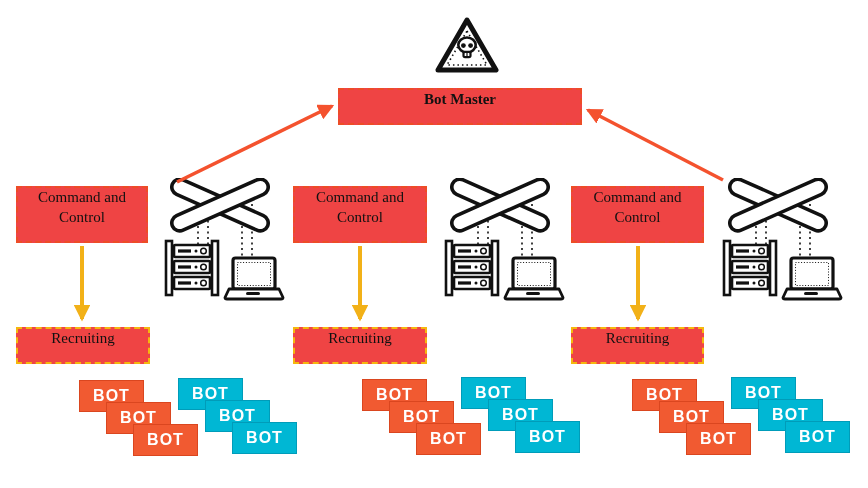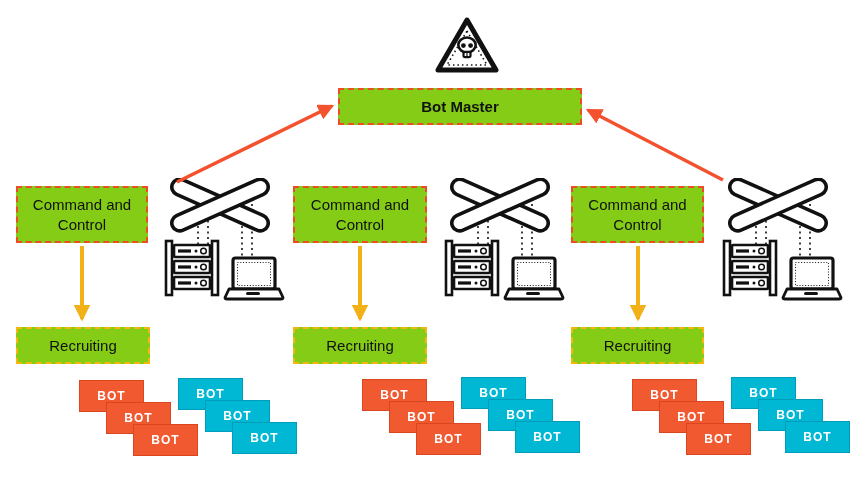--- a/index.html
+++ b/index.html
@@ -1,29 +1,29 @@
 <!DOCTYPE html>
 <html><head>
 <meta charset="utf-8">
 <style>
   html,body{margin:0;padding:0;background:#fff;}
   .canvas{position:relative;width:868px;height:488px;background:#ffffff;overflow:hidden;
           font-family:"Liberation Sans","DejaVu Sans",sans-serif;color:#111;}
-  .box{position:absolute;background:#84cc16;display:flex;align-items:center;justify-content:center;
-       text-align:center;font-size:15px;line-height:1.3;box-sizing:border-box;z-index:2;}
+  .box{position:absolute;background:#ef4444;display:flex;justify-content:center;
+       text-align:center;font-size:15px;line-height:1.3;box-sizing:border-box;z-index:2;font-family:Liberation Serif, serif;}
   .box.red{border:2px dashed #ED4D26;}
   .box.yellow{border:2px dashed #F5B70E;}
   .bot-master{font-weight:bold;}
   .cc-text{padding:0 14px;}
   .arrow-layer{position:absolute;left:0;top:0;z-index:3;pointer-events:none;}
   .cluster{position:absolute;z-index:1;}
   .hazard{position:absolute;left:433px;top:12px;z-index:2;}
   .bot-group{position:absolute;width:220px;height:80px;z-index:2;}
   .bot-card{position:absolute;width:65px;height:32px;display:flex;align-items:center;justify-content:center;
-            color:#fff;font-weight:bold;font-size:12px;letter-spacing:1px;box-sizing:border-box;}
+            color:#fff;font-weight:bold;font-size:16px;letter-spacing:1px;box-sizing:border-box;}
   .bot-card.orange{background:#F15A31;border:1px solid #DA461F;}
   .bot-card.cyan{background:#00B7D4;border:1px solid #009CB9;}
   .o1{left:0;top:2px;}   .o2{left:27px;top:24px;}  .o3{left:54px;top:46px;}
   .c1{left:99px;top:0;}  .c2{left:126px;top:22px;} .c3{left:153px;top:44px;}
   .defs{position:absolute;width:0;height:0;overflow:hidden;}
 </style>
 </head>
 <body>
 
 <svg class="defs" aria-hidden="true">

